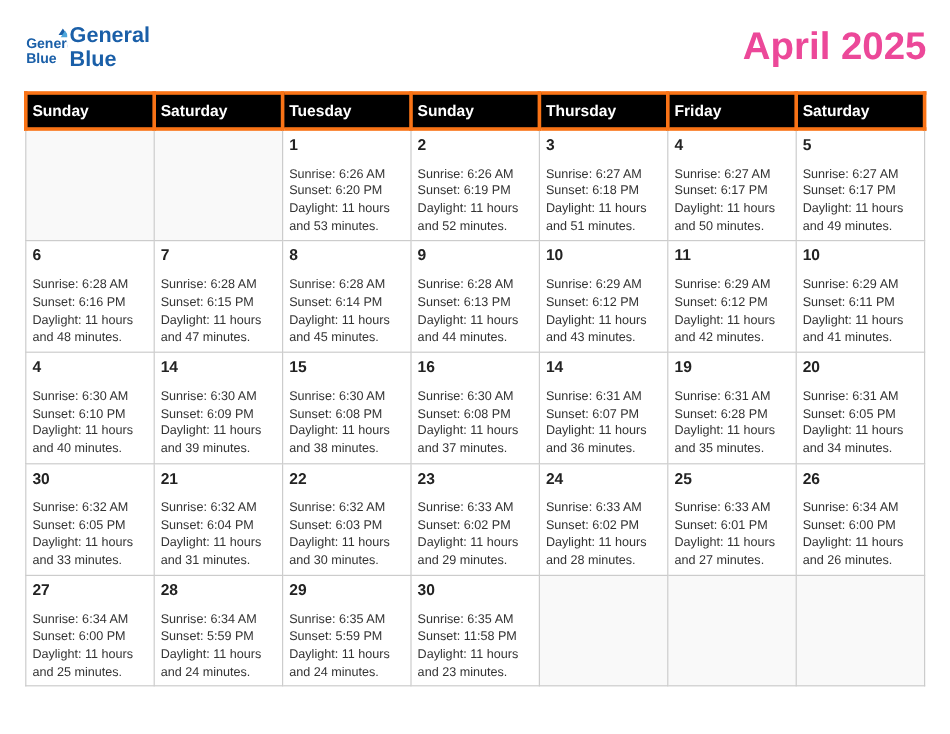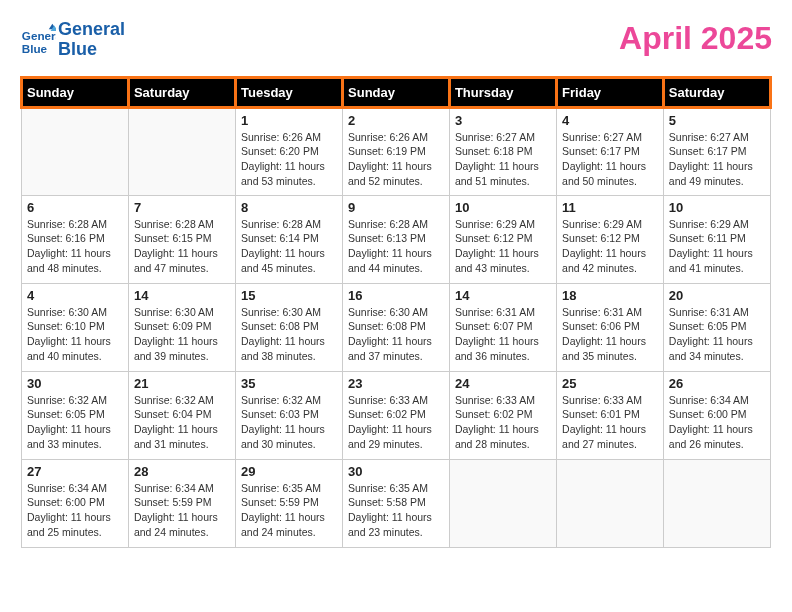--- a/index.html
+++ b/index.html
@@ -68,20 +68,21 @@
       font-size: 13px;
       font-weight: bold;
       color: #222;
       display: block;
       margin-bottom: 2px;
     }
     .day-detail {
       color: #333;
       font-size: 10.5px;
       line-height: 1.4;
+      margin-top: 10px;
     }
     .empty-cell {
       background: #f9f9f9;
     }
   </style>
 </head>
 <body>
 
 <div class="header">
   <div class="logo">
@@ -219,23 +220,23 @@
 Sunset: 6:08 PM
 Daylight: 11 hours and 37 minutes.</div>
         </td>
         <td>
           <span class="day-num">14</span>
           <div class="day-detail">Sunrise: 6:31 AM
 Sunset: 6:07 PM
 Daylight: 11 hours and 36 minutes.</div>
         </td>
         <td>
-          <span class="day-num">18</span>
+          <span class="day-num">19</span>
           <div class="day-detail">Sunrise: 6:31 AM
-Sunset: 6:06 PM
+Sunset: 6:28 PM
 Daylight: 11 hours and 35 minutes.</div>
         </td>
         <td>
           <span class="day-num">20</span>
           <div class="day-detail">Sunrise: 6:31 AM
 Sunset: 6:05 PM
 Daylight: 11 hours and 34 minutes.</div>
         </td>
       </tr>
       <tr>
@@ -245,21 +246,21 @@
 Sunset: 6:05 PM
 Daylight: 11 hours and 33 minutes.</div>
         </td>
         <td>
           <span class="day-num">21</span>
           <div class="day-detail">Sunrise: 6:32 AM
 Sunset: 6:04 PM
 Daylight: 11 hours and 31 minutes.</div>
         </td>
         <td>
-          <span class="day-num">35</span>
+          <span class="day-num">22</span>
           <div class="day-detail">Sunrise: 6:32 AM
 Sunset: 6:03 PM
 Daylight: 11 hours and 30 minutes.</div>
         </td>
         <td>
           <span class="day-num">23</span>
           <div class="day-detail">Sunrise: 6:33 AM
 Sunset: 6:02 PM
 Daylight: 11 hours and 29 minutes.</div>
         </td>
@@ -297,21 +298,21 @@
         </td>
         <td>
           <span class="day-num">29</span>
           <div class="day-detail">Sunrise: 6:35 AM
 Sunset: 5:59 PM
 Daylight: 11 hours and 24 minutes.</div>
         </td>
         <td>
           <span class="day-num">30</span>
           <div class="day-detail">Sunrise: 6:35 AM
-Sunset: 5:58 PM
+Sunset: 11:58 PM
 Daylight: 11 hours and 23 minutes.</div>
         </td>
         <td class="empty-cell"></td>
         <td class="empty-cell"></td>
         <td class="empty-cell"></td>
       </tr>
     </tbody>
 </table>
 
 </body></html>

